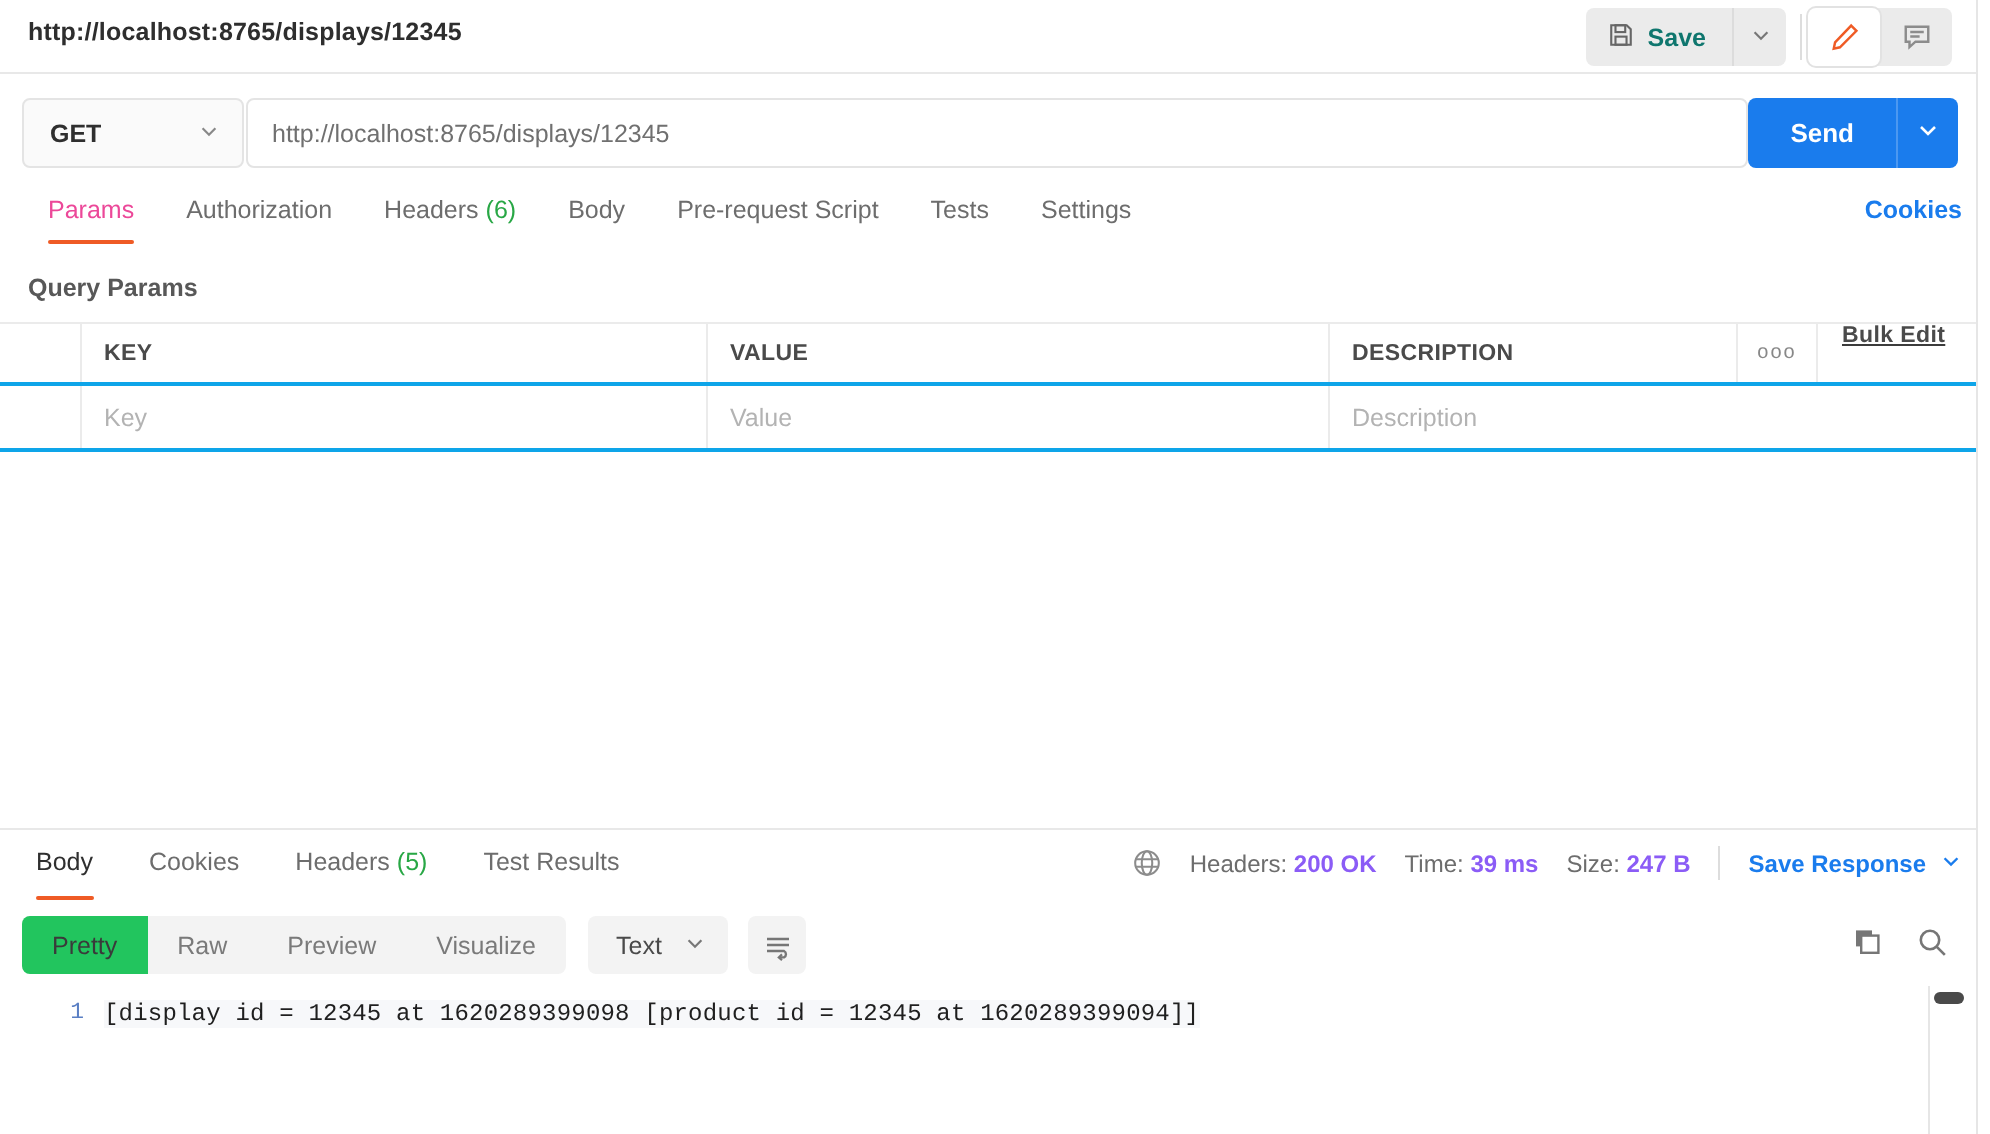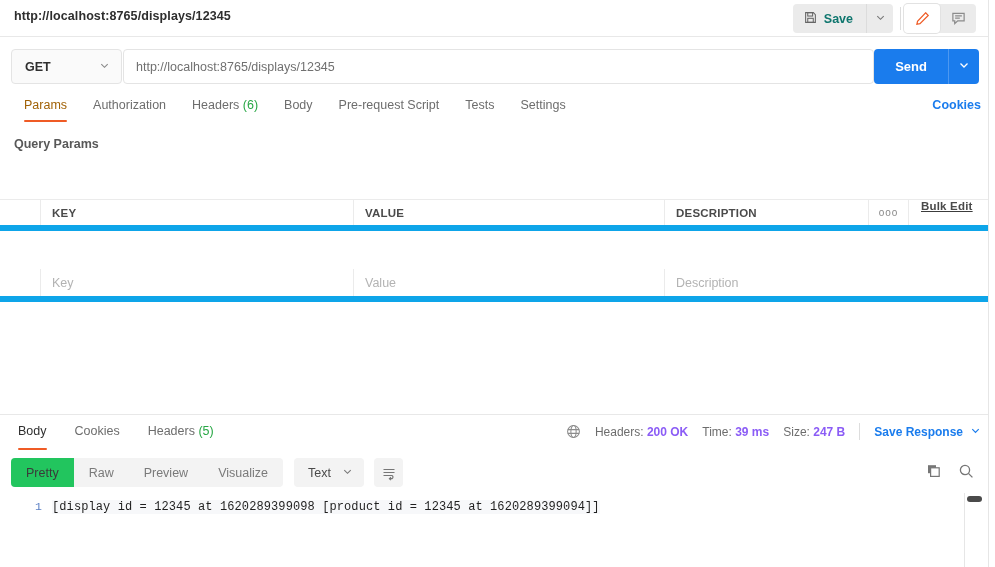--- a/index.html
+++ b/index.html
@@ -194,21 +194,21 @@
     box-sizing: border-box;
   }
   .rtab {
     position: relative;
     padding: 4px 13px 12px 13px;
     font-size: 12.5px;
     color: #6d6d6d;
     cursor: pointer;
     white-space: nowrap;
   }
-  .rtab.active { color: #a16207; }
+  .rtab.active { color: #ec4899; }
   .rtab.active::after {
     content: "";
     position: absolute;
     left: 13px; right: 13px;
     bottom: 2px;
     height: 2px;
     background: #ef5b25;
     border-radius: 1px;
   }
   .count-green { color: #28a745; }
@@ -232,23 +232,22 @@
   .ptable {
     position: absolute;
     left: 0; top: 161px;
     width: 988px;
   }
   .ptable-head, .ptable-row {
     display: flex;
     height: 32px;
     align-items: center;
     border-top: 1px solid #ebebeb;
-    border-bottom: 6px solid #0ea5e9;
-    box-sizing: border-box;
-    margin-top: 38px;
+    border-bottom: 2px solid #0ea5e9;
+    box-sizing: border-box;
   }
   .ptable-row {
     border-top: none;
     height: 33px;
   }
   .cell-check {
     width: 41px;
     height: 100%;
     border-right: 1px solid #ebebeb;
     box-sizing: border-box;
@@ -629,20 +628,23 @@
   <div class="resp-tabs">
     <div class="restab active">
       <span>Body</span>
     </div>
     <div class="restab">
       <span>Cookies</span>
     </div>
     <div class="restab">
       <span>Headers</span>
       <span class="count-green">(5)</span>
+    </div>
+    <div class="restab">
+      <span>Test Results</span>
     </div>
   </div>
 
   <div class="status-bar">
     <span class="status-item" style="display:flex;align-items:center;">
       <svg width="15" height="15" viewBox="0 0 16 16" fill="none" stroke="#8c8c8c" stroke-width="1.1">
         <circle cx="8" cy="8" r="6.3"></circle>
         <ellipse cx="8" cy="8" rx="2.8" ry="6.3"></ellipse>
         <path d="M1.9 6h12.2M1.9 10h12.2"></path>
       </svg>

